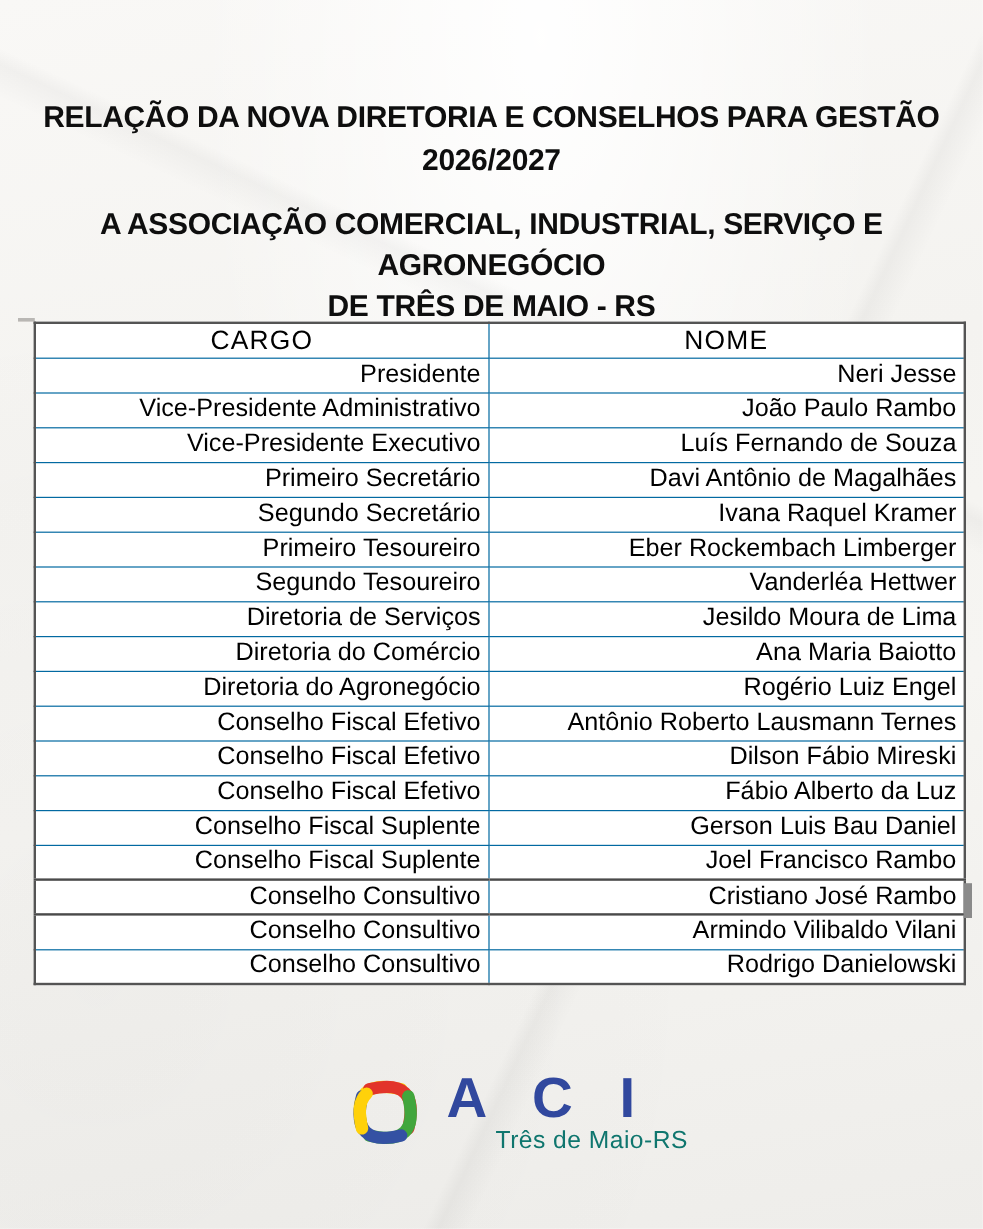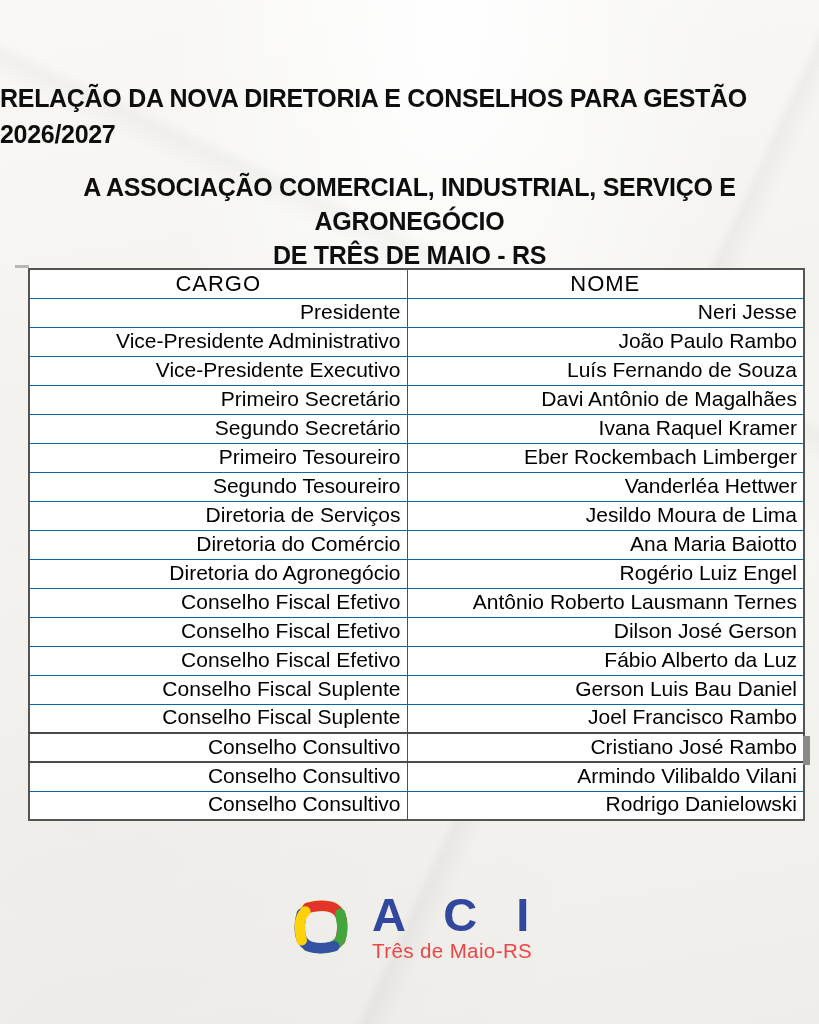--- a/index.html
+++ b/index.html
@@ -14,20 +14,21 @@
       linear-gradient(115deg, rgba(0,0,0,0) 64%, rgba(0,0,0,0.035) 65%, rgba(0,0,0,0) 67%),
       linear-gradient(205deg, rgba(0,0,0,0) 30%, rgba(0,0,0,0.03) 31%, rgba(0,0,0,0) 33%),
       radial-gradient(ellipse at 55% 3%, rgba(255,255,255,0.95) 0%, rgba(255,255,255,0) 45%),
       radial-gradient(ellipse at 10% 80%, rgba(0,0,0,0.025) 0%, rgba(0,0,0,0) 50%),
       linear-gradient(170deg, #f9f8f6 0%, #f4f3f0 35%, #f6f5f2 60%, #eeedea 100%);
   }
 
   
   .title-block {
     position: absolute; left: 0; top: 80px; width: 819px;
+    text-align: center;
     font-weight: bold;
     font-size: 25px;
     line-height: 36px;
     letter-spacing: -0.3px;
     color: #0e0e0e;
   }
   .subtitle-block {
     position: absolute; left: 0; top: 170px; width: 819px;
     text-align: center;
     font-weight: bold;
@@ -181,21 +182,21 @@
     <td class="nome">Rogério Luiz Engel</td>
   </tr>
 
   <tr>
     <td class="cargo">Conselho Fiscal Efetivo</td>
     <td class="nome">Antônio Roberto Lausmann Ternes</td>
   </tr>
 
   <tr>
     <td class="cargo">Conselho Fiscal Efetivo</td>
-    <td class="nome">Dilson José Gerson</td>
+    <td class="nome">Dilson Fábio Mireski</td>
   </tr>
 
   <tr>
     <td class="cargo">Conselho Fiscal Efetivo</td>
     <td class="nome">Fábio Alberto da Luz</td>
   </tr>
 
   <tr>
     <td class="cargo">Conselho Fiscal Suplente</td>
     <td class="nome">Gerson Luis Bau Daniel</td>
@@ -235,15 +236,15 @@
 
       <path d="M76,32 Q90,90 32,76" style="stroke: rgb(65, 166, 60);"></path>
 
       <path d="M68,76 Q10,90 24,32" style="stroke: rgb(52, 81, 163);"></path>
 
       <path d="M24,68 Q17,40 29,29" style="stroke: rgb(255, 209, 10);"></path>
     </g>
   </svg>
   <div class="logo-text">
     <div class="logo-acronym" style="color: rgb(49, 72, 158);">A C I</div>
-    <div class="logo-locality" style="color: #ef4444;">Três de Maio-RS</div>
+    <div class="logo-locality" style="color: #0f766e; margin-left: 41px;">Três de Maio-RS</div>
   </div>
 </div>
 
 </body></html>

